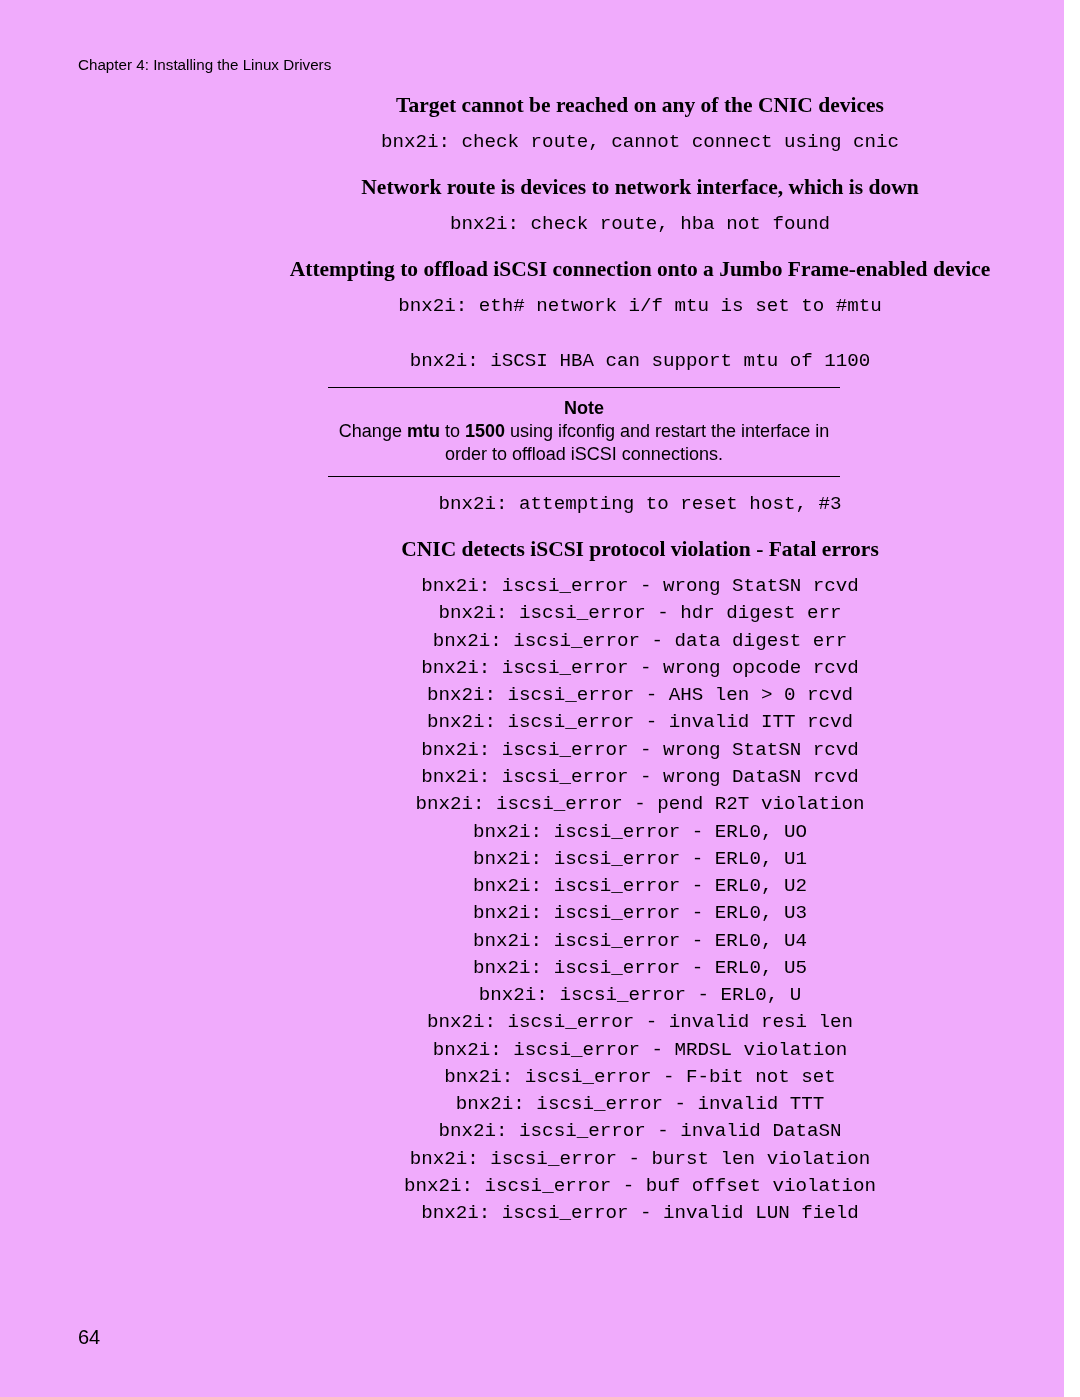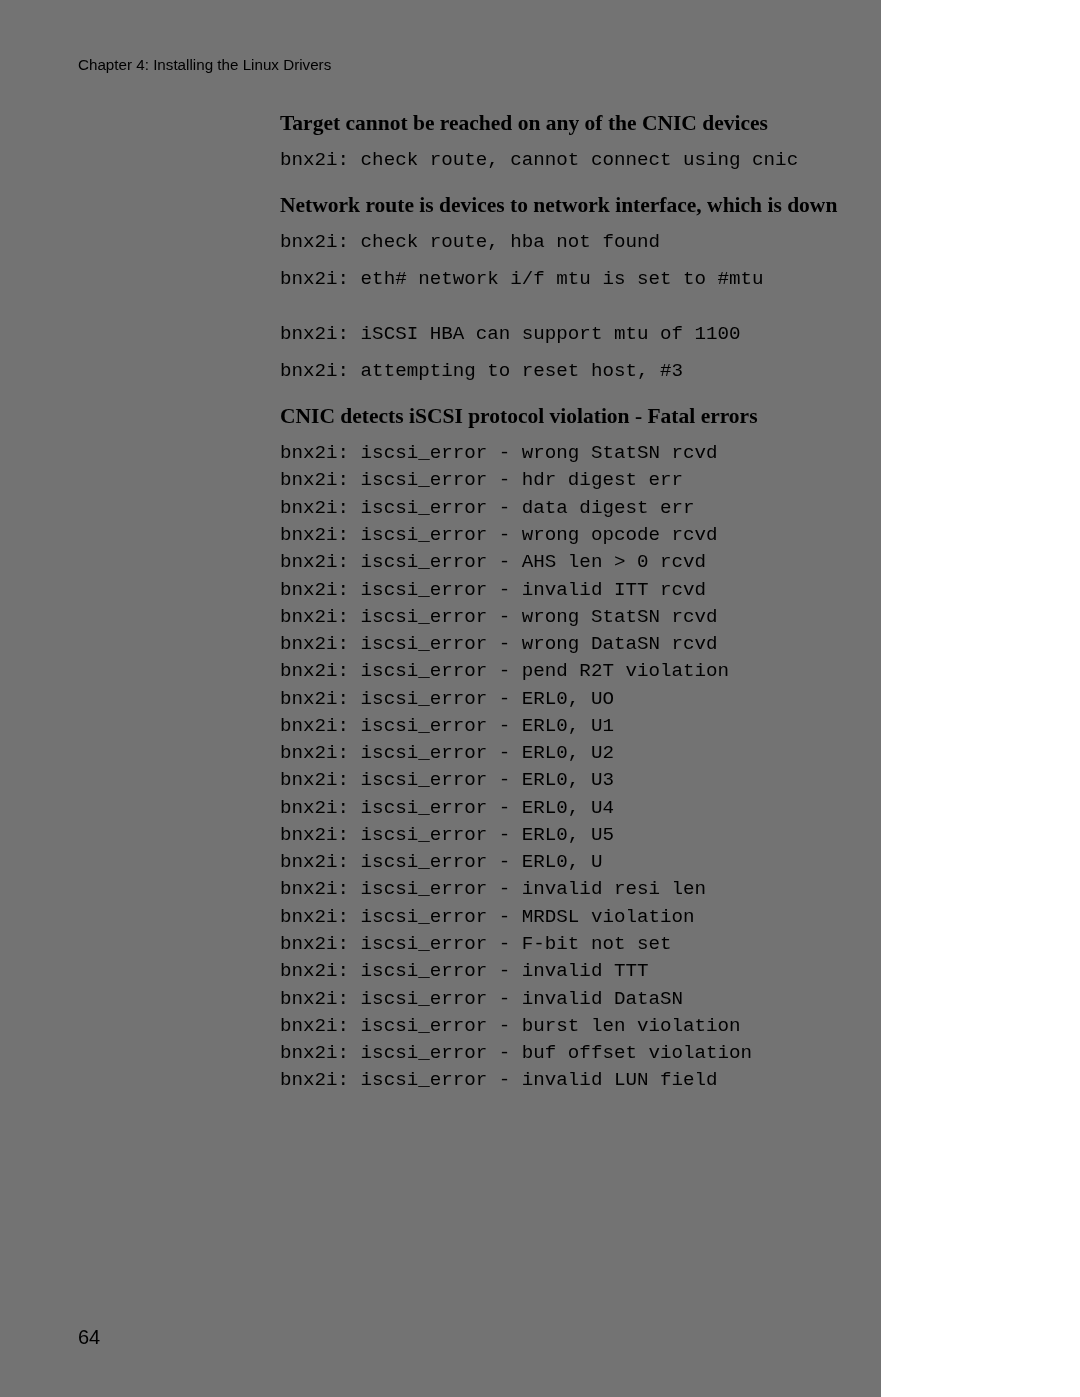--- a/index.html
+++ b/index.html
@@ -4,39 +4,40 @@
 <style>
   @page { margin: 0; }
   html, body {
     margin: 0;
     padding: 0;
     background: #ffffff;
     width: 1080px;
   }
   .page {
     position: relative;
-    width: 881px;
+    width: 1064px;
     height: 1397px;
-    background: #737373;
+    background: #f0abfc;
     font-family: "Times New Roman", Times, serif;
     color: #000000;
   }
   .chapter-header {
     position: absolute;
     left: 78px;
     top: 56px;
     font-family: Arial, Helvetica, sans-serif;
     font-size: 15.2px;
     color: #000000;
   }
   .content {
     position: absolute;
     left: 280px;
-    top: 110px;
+    top: 92px;
     width: 720px;
+    text-align: center;
   }
   .heading {
     font-family: "Times New Roman", Times, serif;
     font-weight: bold;
     font-size: 21.5px;
     line-height: 1.25;
     margin-top: 18px;
     margin-bottom: 10px;
   }
   .code {
@@ -87,24 +88,29 @@
   <div class="chapter-header">Chapter 4: Installing the Linux Drivers</div>
 
   <div class="content">
 
     <div class="heading sp-top-0">Target cannot be reached on any of the CNIC devices</div>
     <div class="code">bnx2i: check route, cannot connect using cnic</div>
 
     <div class="heading">Network route is devices to network interface, which is down</div>
     <div class="code">bnx2i: check route, hba not found</div>
 
+    <div class="heading">Attempting to offload iSCSI connection onto a Jumbo Frame-enabled device</div>
     <div class="code">bnx2i: eth# network i/f mtu is set to #mtu
 
 bnx2i: iSCSI HBA can support mtu of 1100</div>
 
+    <div class="note-box">
+      <div class="note-label">Note</div>
+      <div class="note-text"><span>Change </span><span class="b">mtu</span><span> to </span><span class="b">1500</span><span> using ifconfig and restart the interface in order to offload iSCSI connections.</span></div>
+    </div>
 
     <div class="code">bnx2i: attempting to reset host, #3</div>
 
     <div class="heading">CNIC detects iSCSI protocol violation - Fatal errors</div>
     <div class="code">bnx2i: iscsi_error - wrong StatSN rcvd
 bnx2i: iscsi_error - hdr digest err
 bnx2i: iscsi_error - data digest err
 bnx2i: iscsi_error - wrong opcode rcvd
 bnx2i: iscsi_error - AHS len &gt; 0 rcvd
 bnx2i: iscsi_error - invalid ITT rcvd

